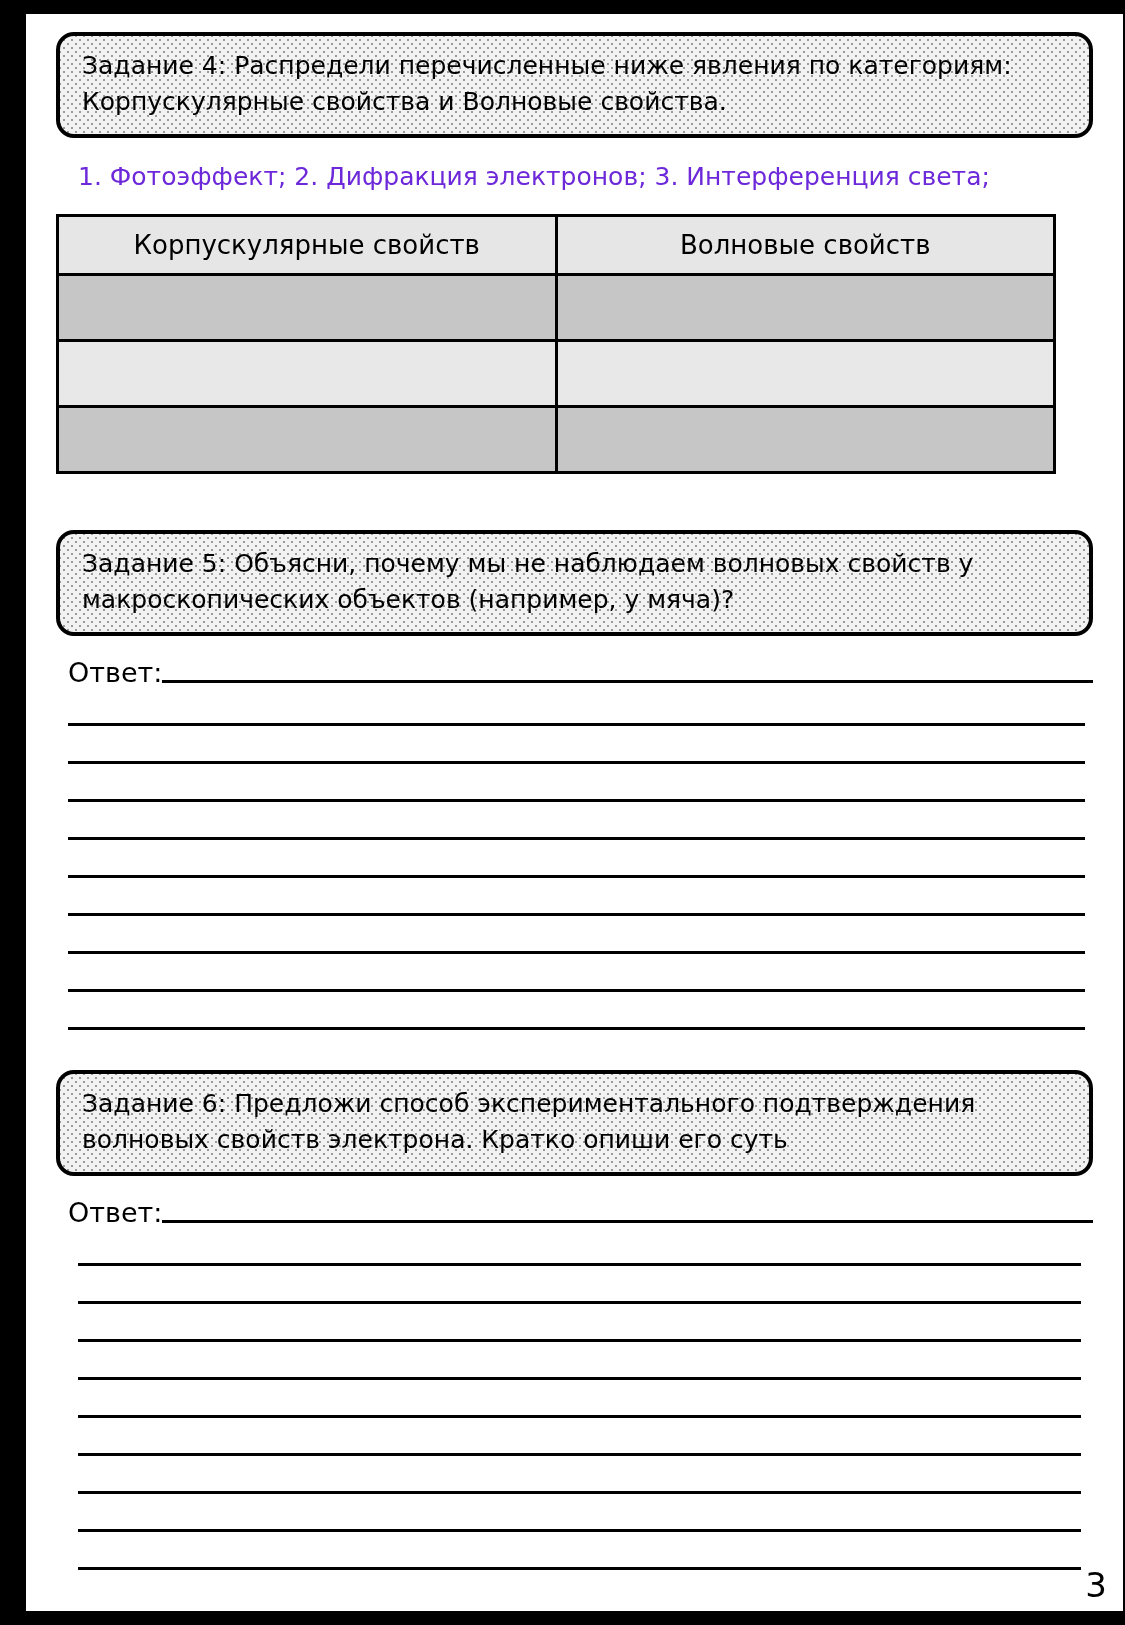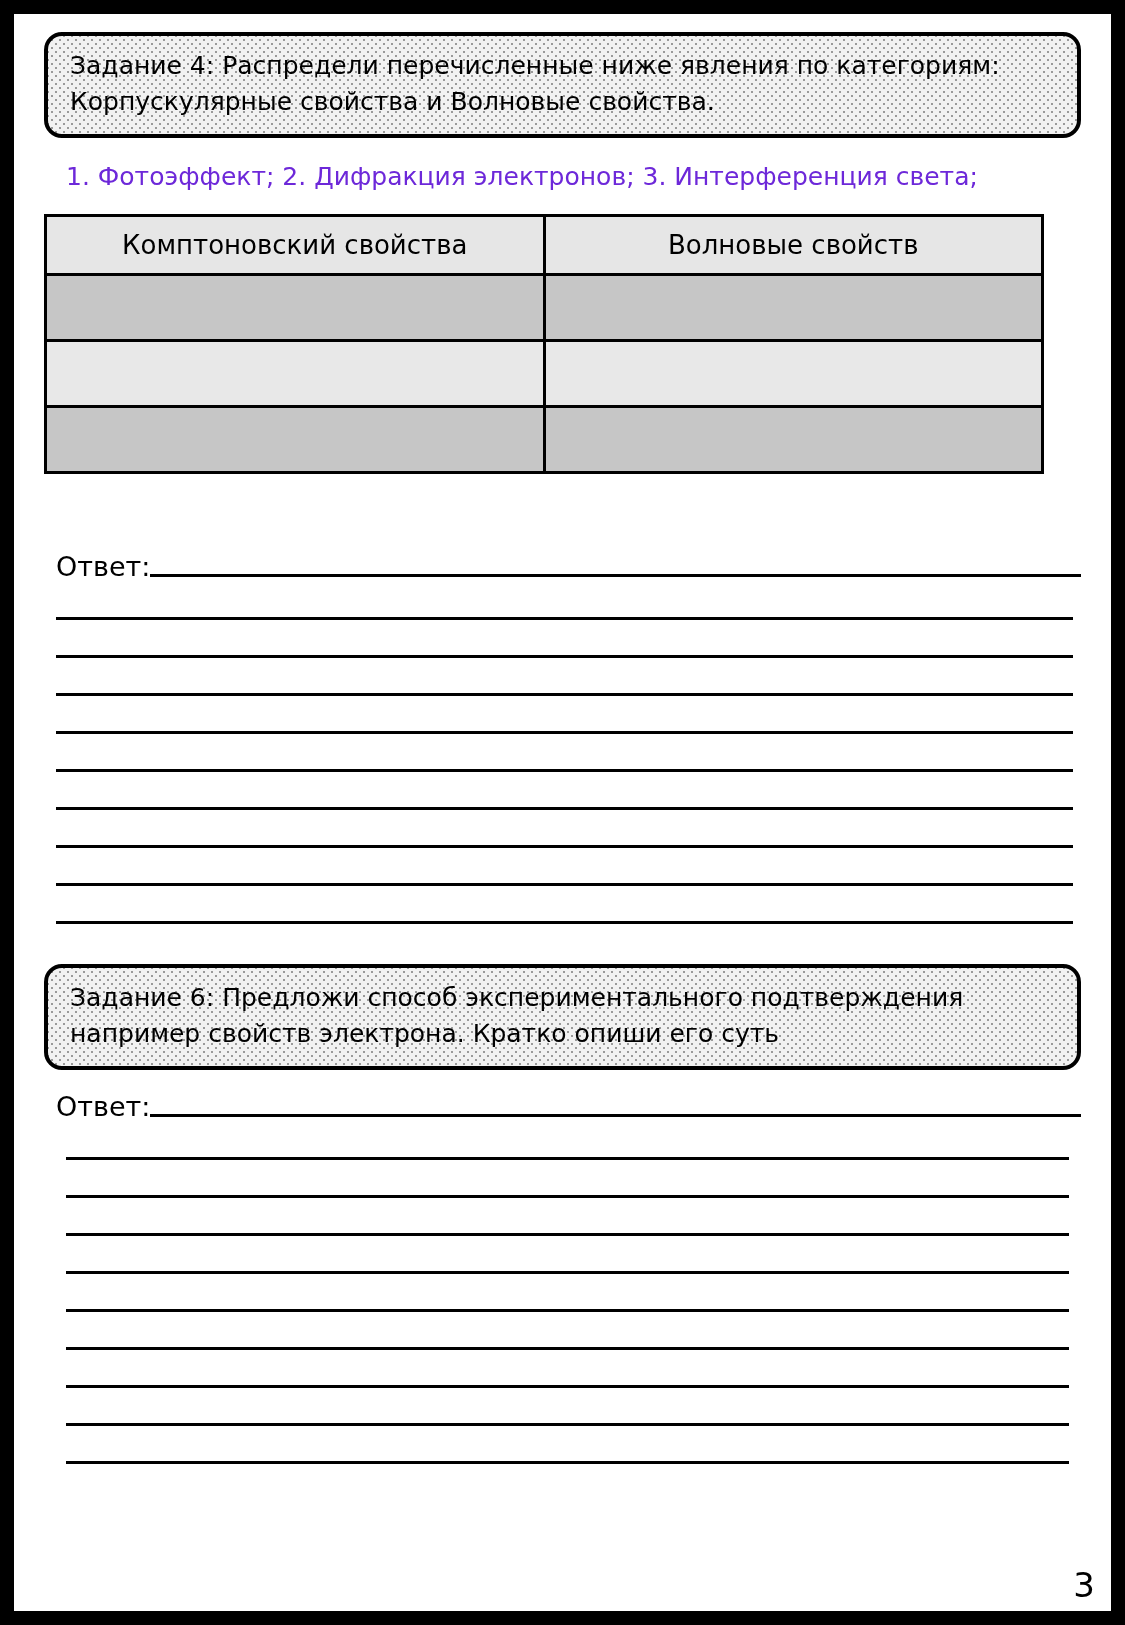--- a/index.html
+++ b/index.html
@@ -8,21 +8,21 @@
   }
   body {
     width: 1125px;
     height: 1625px;
     background: #000000;
     font-family: "DejaVu Sans", sans-serif;
     overflow: hidden;
   }
   .page {
     position: absolute;
-    left: 14px;
+    left: 26px;
     top: 14px;
     width: 1097px;
     height: 1597px;
     background: #ffffff;
     box-sizing: border-box;
   }
   .inner {
     position: absolute;
     left: 30px;
     top: 18px;
@@ -133,21 +133,21 @@
       <div class="line">Корпускулярные свойства и Волновые свойства.</div>
     </div>
 
     <div class="items">
       <div class="line">1. Фотоэффект; 2. Дифракция электронов; 3. Интерференция света;</div>
     </div>
 
     <table class="cat-table">
       <thead>
         <tr>
-          <th>Комптоновский свойства</th>
+          <th>Корпускулярные свойств</th>
           <th>Волновые свойств</th>
         </tr>
       </thead>
       <tbody>
         <tr class="row-dark">
           <td></td>
           <td></td>
         </tr>
         <tr class="row-light">
           <td></td>
@@ -155,20 +155,24 @@
         </tr>
         <tr class="row-dark">
           <td></td>
           <td></td>
         </tr>
       </tbody>
     </table>
 
     <div class="spacer-lg"></div>
 
+    <div class="task-box">
+      <div class="line">Задание 5: Объясни, почему мы не наблюдаем волновых свойств у</div>
+      <div class="line">макроскопических объектов (например, у мяча)?</div>
+    </div>
 
     <div class="answer-block">
       <div class="answer-first">
         <span class="answer-label">Ответ:</span>
         <span class="rule"></span>
       </div>
       <div class="rule-line"></div>
       <div class="rule-line"></div>
       <div class="rule-line"></div>
       <div class="rule-line"></div>
@@ -176,21 +180,21 @@
       <div class="rule-line"></div>
       <div class="rule-line"></div>
       <div class="rule-line"></div>
       <div class="rule-line"></div>
     </div>
 
     <div class="spacer-md"></div>
 
     <div class="task-box">
       <div class="line">Задание 6: Предложи способ экспериментального подтверждения</div>
-      <div class="line">например свойств электрона. Кратко опиши его суть</div>
+      <div class="line">волновых свойств электрона. Кратко опиши его суть</div>
     </div>
 
     <div class="answer-block">
       <div class="answer-first">
         <span class="answer-label">Ответ:</span>
         <span class="rule"></span>
       </div>
       <div class="rule-line narrow"></div>
       <div class="rule-line narrow"></div>
       <div class="rule-line narrow"></div>

